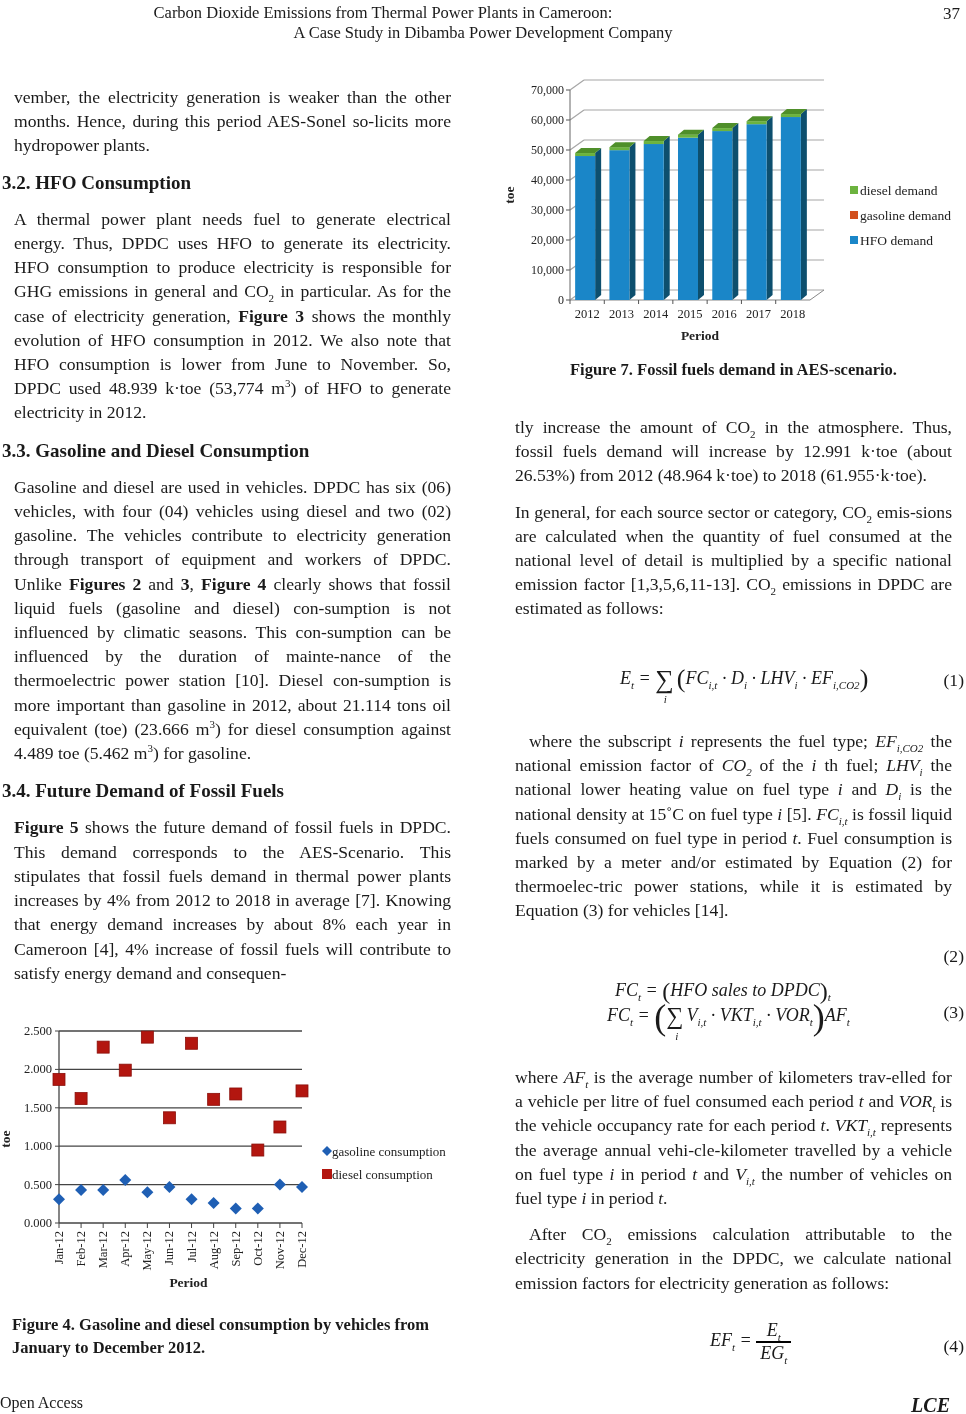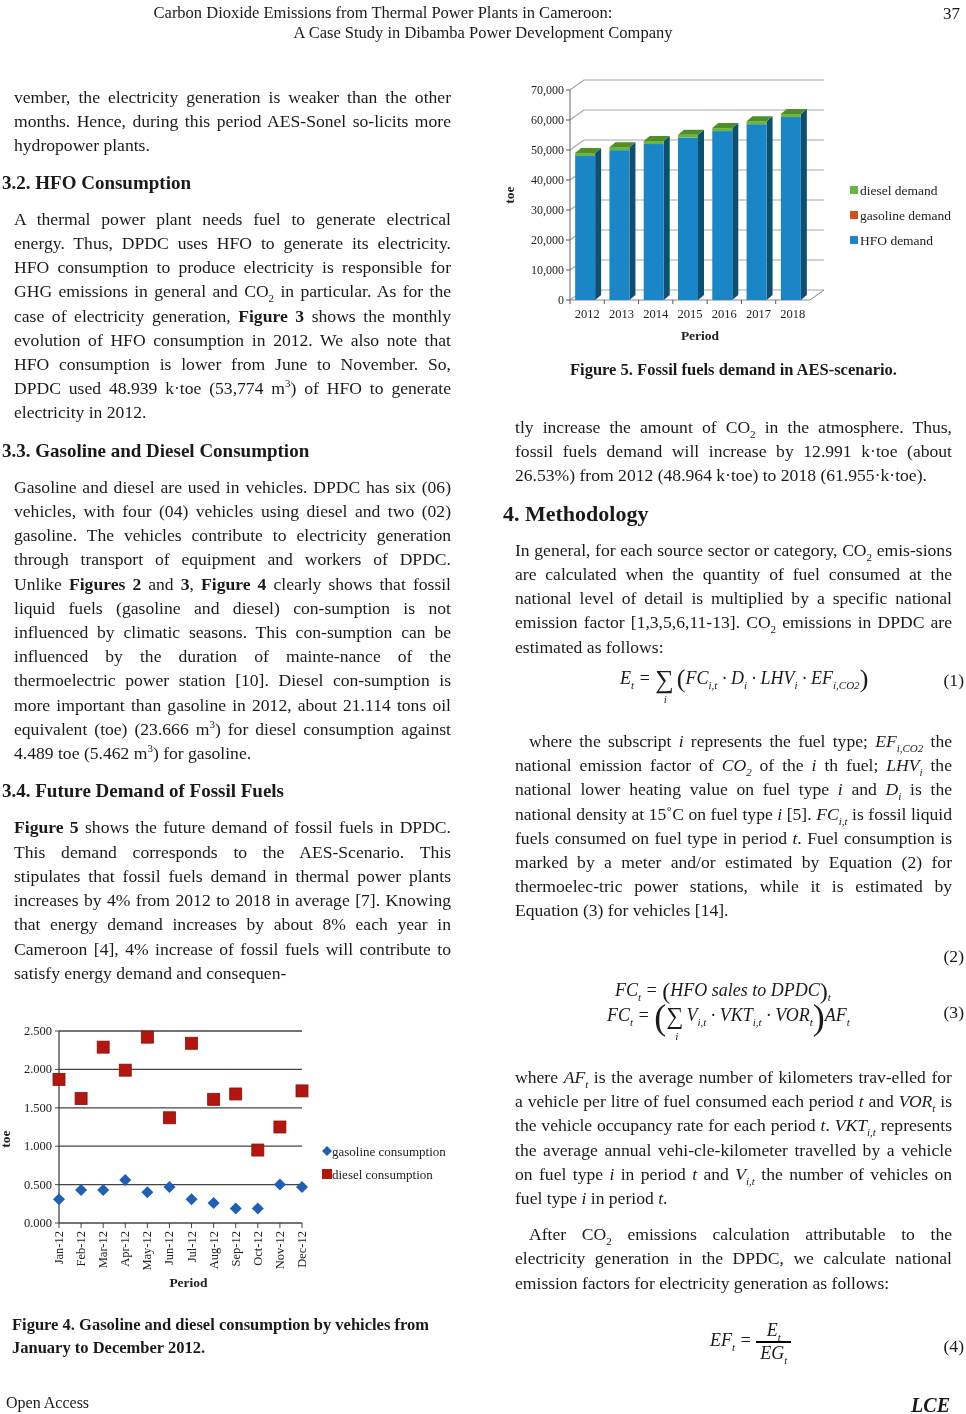--- a/index.html
+++ b/index.html
@@ -13,21 +13,21 @@
   .colL { left:2px; width:461px; }
   .colR { left:503px; width:461px; }
   .p { margin:12px; }
   .h2 { font-weight:bold; font-size:19px; margin:0; }
   .h1 { font-weight:bold; font-size:22px; margin:0; }
   .b { font-weight:bold; }
   sub, sup { font-size:11px; line-height:0; }
   .caption { position:absolute; font-weight:bold; font-size:16.5px; line-height:23px; }
   .eq { position:absolute; font-style:italic; font-size:18px; white-space:nowrap; }
   .eqnum { position:absolute; font-size:17.6px; right:2px; }
-  .footer-l { position:absolute; left:6px; top:1394px; font-size:16px; }
+  .footer-l { position:absolute; left:0; top:1394px; font-size:16px; }
   .footer-r { position:absolute; right:16px; top:1394px; font-size:20px; font-weight:bold; font-style:italic; }
   svg text { font-family:"Liberation Serif", serif; }
   .frac { display:inline-block; text-align:center; vertical-align:middle; }
   .frac .num { display:block; border-bottom:2px solid #000000; padding:0 4px; }
   .frac .den { display:block; padding:0 4px; }
 </style>
 </head>
 <body>
 
 <div class="hdr">
@@ -203,25 +203,24 @@
     <text x="292.8571428571429" y="248" font-size="12.5" text-anchor="middle" fill="#222">2018</text>
     <text x="200" y="270" font-size="13.5" font-weight="bold" text-anchor="middle" fill="#222">Period</text>
     <text x="14" y="125" font-size="13.5" font-weight="bold" text-anchor="middle" transform="rotate(-90 14 125)" fill="#222">toe</text>
     <rect x="350" y="116" width="8" height="8" fill="#6cb33f"></rect>
     <text x="360" y="125" font-size="13.5" fill="#222">diesel demand</text>
     <rect x="350" y="141" width="8" height="8" fill="#d2501e"></rect>
     <text x="360" y="150" font-size="13.5" fill="#222">gasoline demand</text>
     <rect x="350" y="166" width="8" height="8" fill="#1a86c8"></rect>
     <text x="360" y="175" font-size="13.5" fill="#222">HFO demand</text>
   </svg>
-<div class="caption" style="left:503px;top:358px;width:461px;text-align:center;">Figure 5. Fossil fuels demand in AES-scenario.</div>
+<div class="caption" style="left:503px;top:358px;width:461px;text-align:center;">Figure 7. Fossil fuels demand in AES-scenario.</div>
 
 <div class="col colR" style="top:403px;">
   <p class="p"><span>tly increase the amount of CO</span><sub>2</sub><span> in the atmosphere. Thus, fossil fuels demand will increase by 12.991 k·toe (about 26.53%) from 2012 (48.964 k·toe) to 2018 (61.955·k·toe).</span></p>
-  <p class="h1" style="margin-top:14px;margin-bottom:7px;">4. Methodology</p>
   <p class="p"><span>In general, for each source sector or category, CO</span><sub>2</sub><span> emis-sions are calculated when the quantity of fuel consumed at the national level of detail is multiplied by a specific national emission factor [1,3,5,6,11-13]. CO</span><sub>2</sub><span> emissions in DPDC are estimated as follows:</span></p>
 </div>
 
 <div class="eq" style="left:620px;top:664px;">
   E<sub>t</sub> = <span style="font-style:normal;font-size:26px;vertical-align:-4px;">∑</span><sub style="position:relative;left:-10px;top:14px;">i</sub><span style="font-style:normal;font-size:26px;vertical-align:-3px;">(</span>FC<sub>i,t</sub> · D<sub>i</sub> · LHV<sub>i</sub> · EF<sub>i,CO2</sub><span style="font-style:normal;font-size:26px;vertical-align:-3px;">)</span>
 </div>
 <div class="eqnum" style="top:670px;">(1)</div>
 
 <div class="col colR" style="top:717px;">
   <p class="p" style="text-indent:14px;">where the subscript <i>i</i> represents the fuel type; <i>EF<sub>i,CO2</sub></i> the national emission factor of <i>CO<sub>2</sub></i> of the <i>i</i> th fuel; <i>LHV<sub>i</sub></i> the national lower heating value on fuel type <i>i</i> and <i>D<sub>i</sub></i> is the national density at 15˚C on fuel type <i>i</i> [5]. <i>FC<sub>i,t</sub></i> is fossil liquid fuels consumed on fuel type in period <i>t</i>. Fuel consumption is marked by a meter and/or estimated by Equation (2) for thermoelec-tric power stations, while it is estimated by Equation (3) for vehicles [14].</p>

